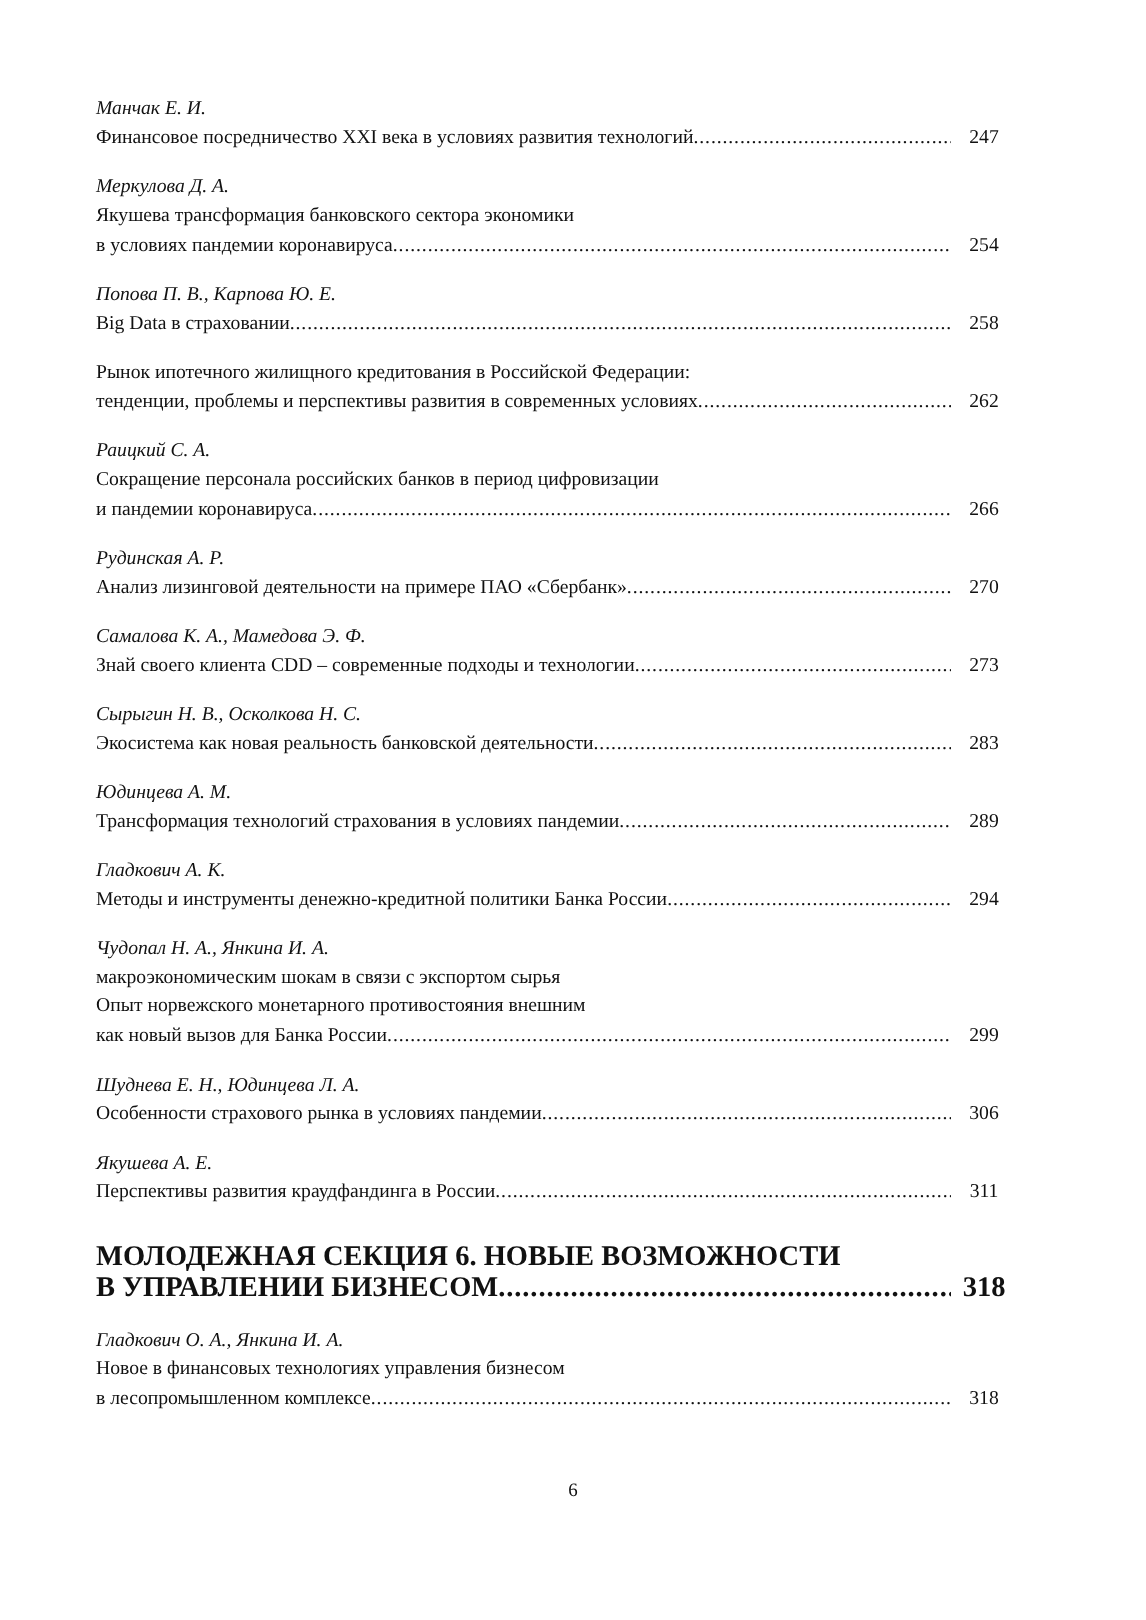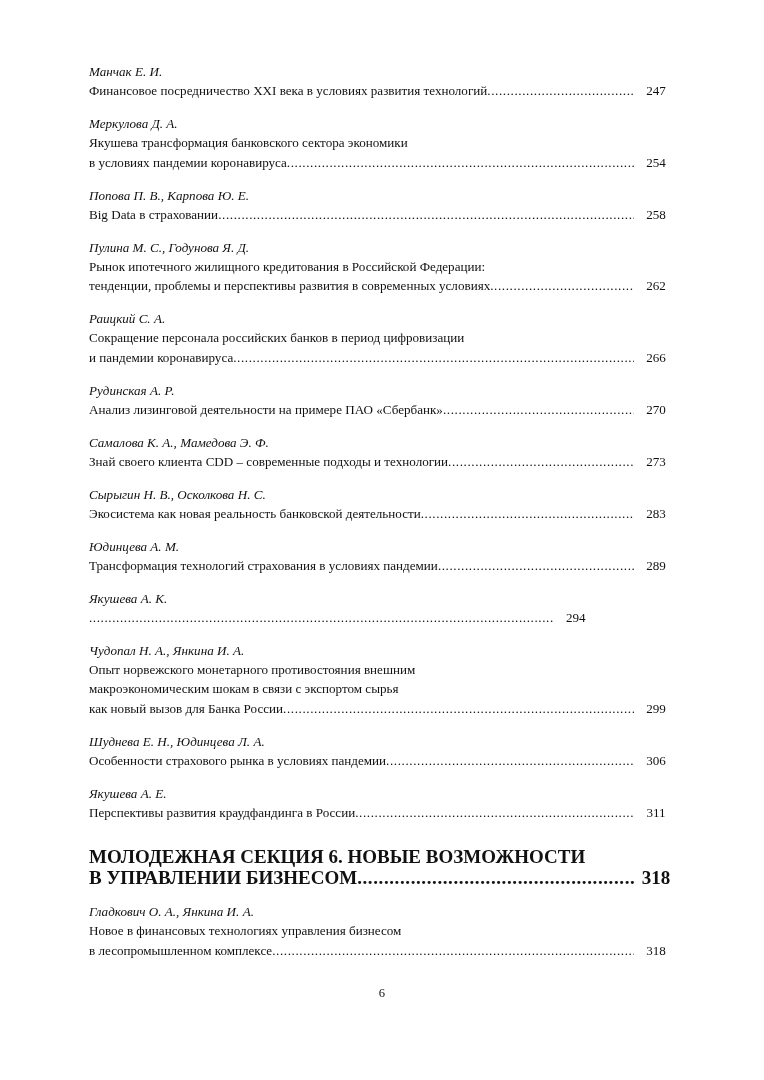--- a/index.html
+++ b/index.html
@@ -15,21 +15,21 @@
     position: relative;
     overflow: hidden;
   }
   .page {
     position: absolute;
     left: 0;
     top: 0;
     width: 764px;
     height: 1039px;
     box-sizing: border-box;
-    padding: 62px 86px 0 89px;
+    padding: 62px 86px 0 64px;
   }
   .toc {
     width: 100%;
   }
   .entry {
     margin-bottom: 13.5px;
   }
   .authors {
     font-style: italic;
     font-size: 13.1px;
@@ -109,21 +109,20 @@
       </div>
       <div class="entry">
         <div class="authors">Попова П. В., Карпова Ю. Е.</div>
         <div class="line">
           <span class="txt">Big Data в страховании</span>
           <span class="dots">........................................................................................................................</span>
           <span class="page-num">258</span>
         </div>
       </div>
       <div class="entry">
-        <div class="authors">Пулина М. С., Годунова Я. Д.</div>
         <div class="line nonum">
           <span class="txt">Рынок ипотечного жилищного кредитования в Российской Федерации:</span>
           <span class="spacer"></span>
           <span class="page-num"></span>
         </div>
         <div class="line">
           <span class="txt">тенденции, проблемы и перспективы развития в современных условиях</span>
           <span class="dots">........................................................................................................................</span>
           <span class="page-num">262</span>
         </div>
@@ -167,35 +166,36 @@
       </div>
       <div class="entry">
         <div class="authors">Юдинцева А. М.</div>
         <div class="line">
           <span class="txt">Трансформация технологий страхования в условиях пандемии</span>
           <span class="dots">........................................................................................................................</span>
           <span class="page-num">289</span>
         </div>
       </div>
       <div class="entry">
-        <div class="authors">Якушева А. К.</div>
-        <div class="line">
+        <div class="authors">Гладкович А. К.</div>
+        <div class="line">
+          <span class="txt">Методы и инструменты денежно-кредитной политики Банка России</span>
           <span class="dots">........................................................................................................................</span>
           <span class="page-num">294</span>
         </div>
       </div>
       <div class="entry">
         <div class="authors">Чудопал Н. А., Янкина И. А.</div>
         <div class="line nonum">
+          <span class="txt">макроэкономическим шокам в связи с экспортом сырья</span>
+          <span class="spacer"></span>
+          <span class="page-num"></span>
+        </div>
+        <div class="line nonum">
           <span class="txt">Опыт норвежского монетарного противостояния внешним</span>
-          <span class="spacer"></span>
-          <span class="page-num"></span>
-        </div>
-        <div class="line nonum">
-          <span class="txt">макроэкономическим шокам в связи с экспортом сырья</span>
           <span class="spacer"></span>
           <span class="page-num"></span>
         </div>
         <div class="line">
           <span class="txt">как новый вызов для Банка России</span>
           <span class="dots">........................................................................................................................</span>
           <span class="page-num">299</span>
         </div>
       </div>
       <div class="entry">

